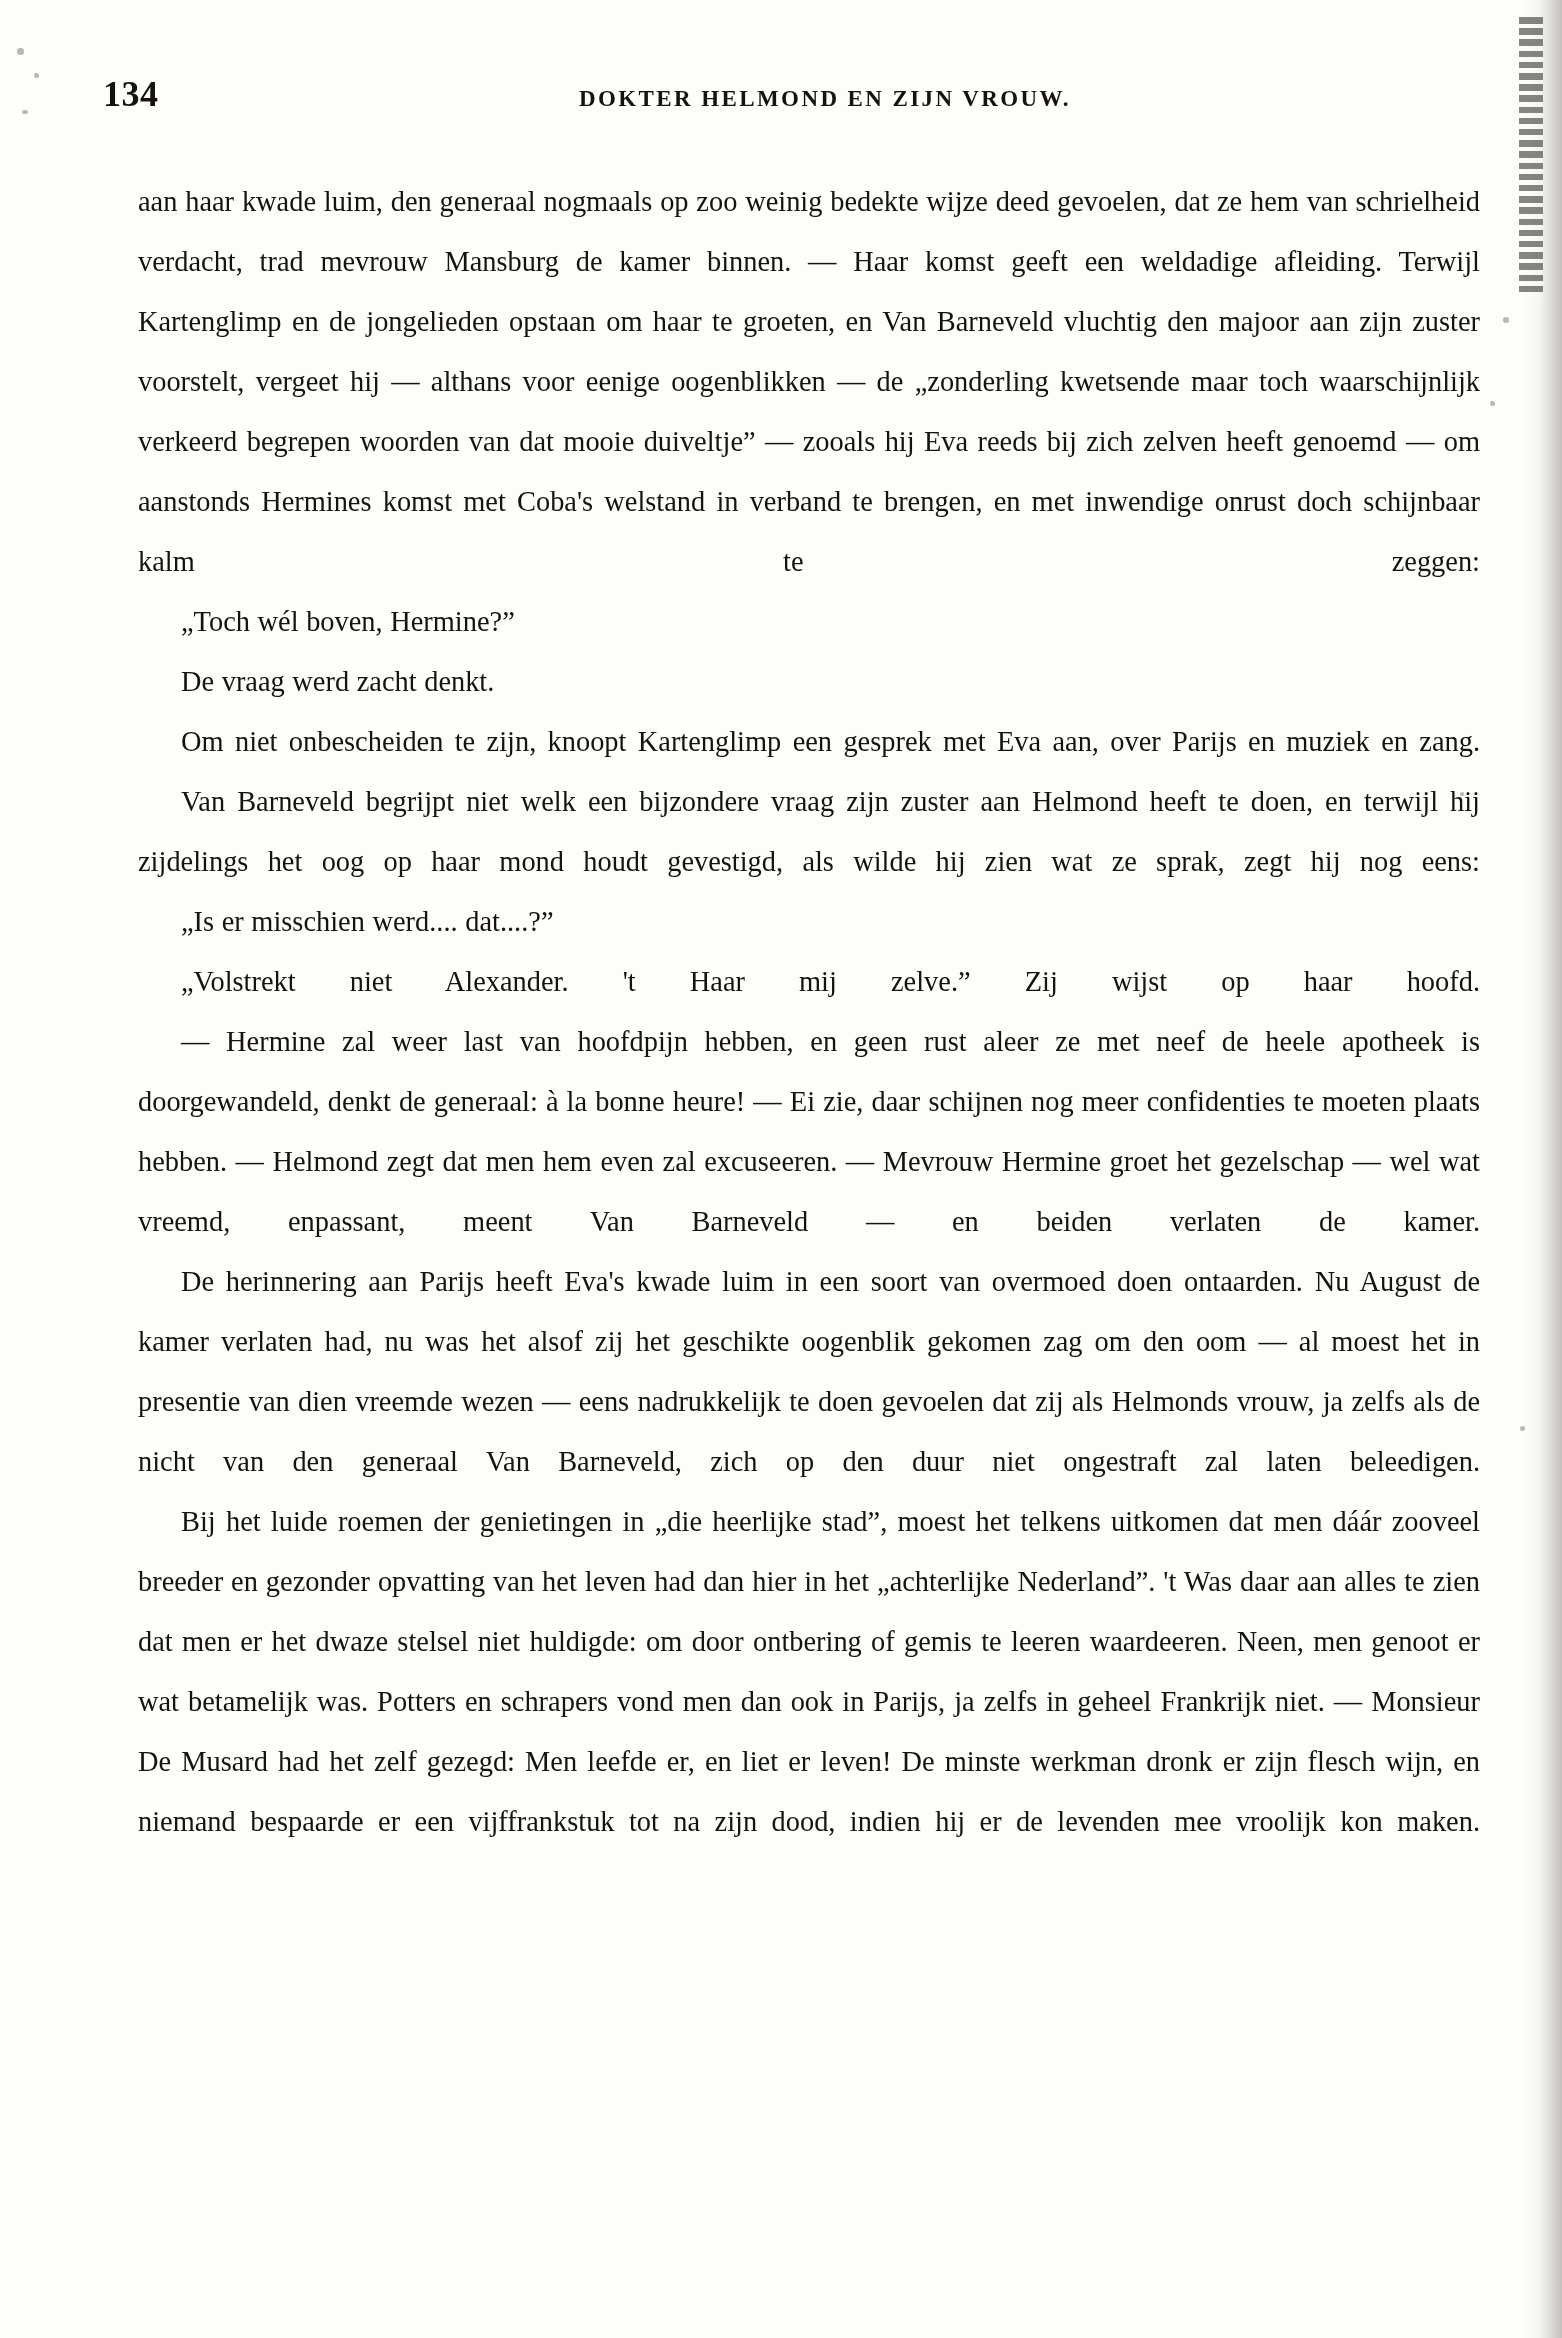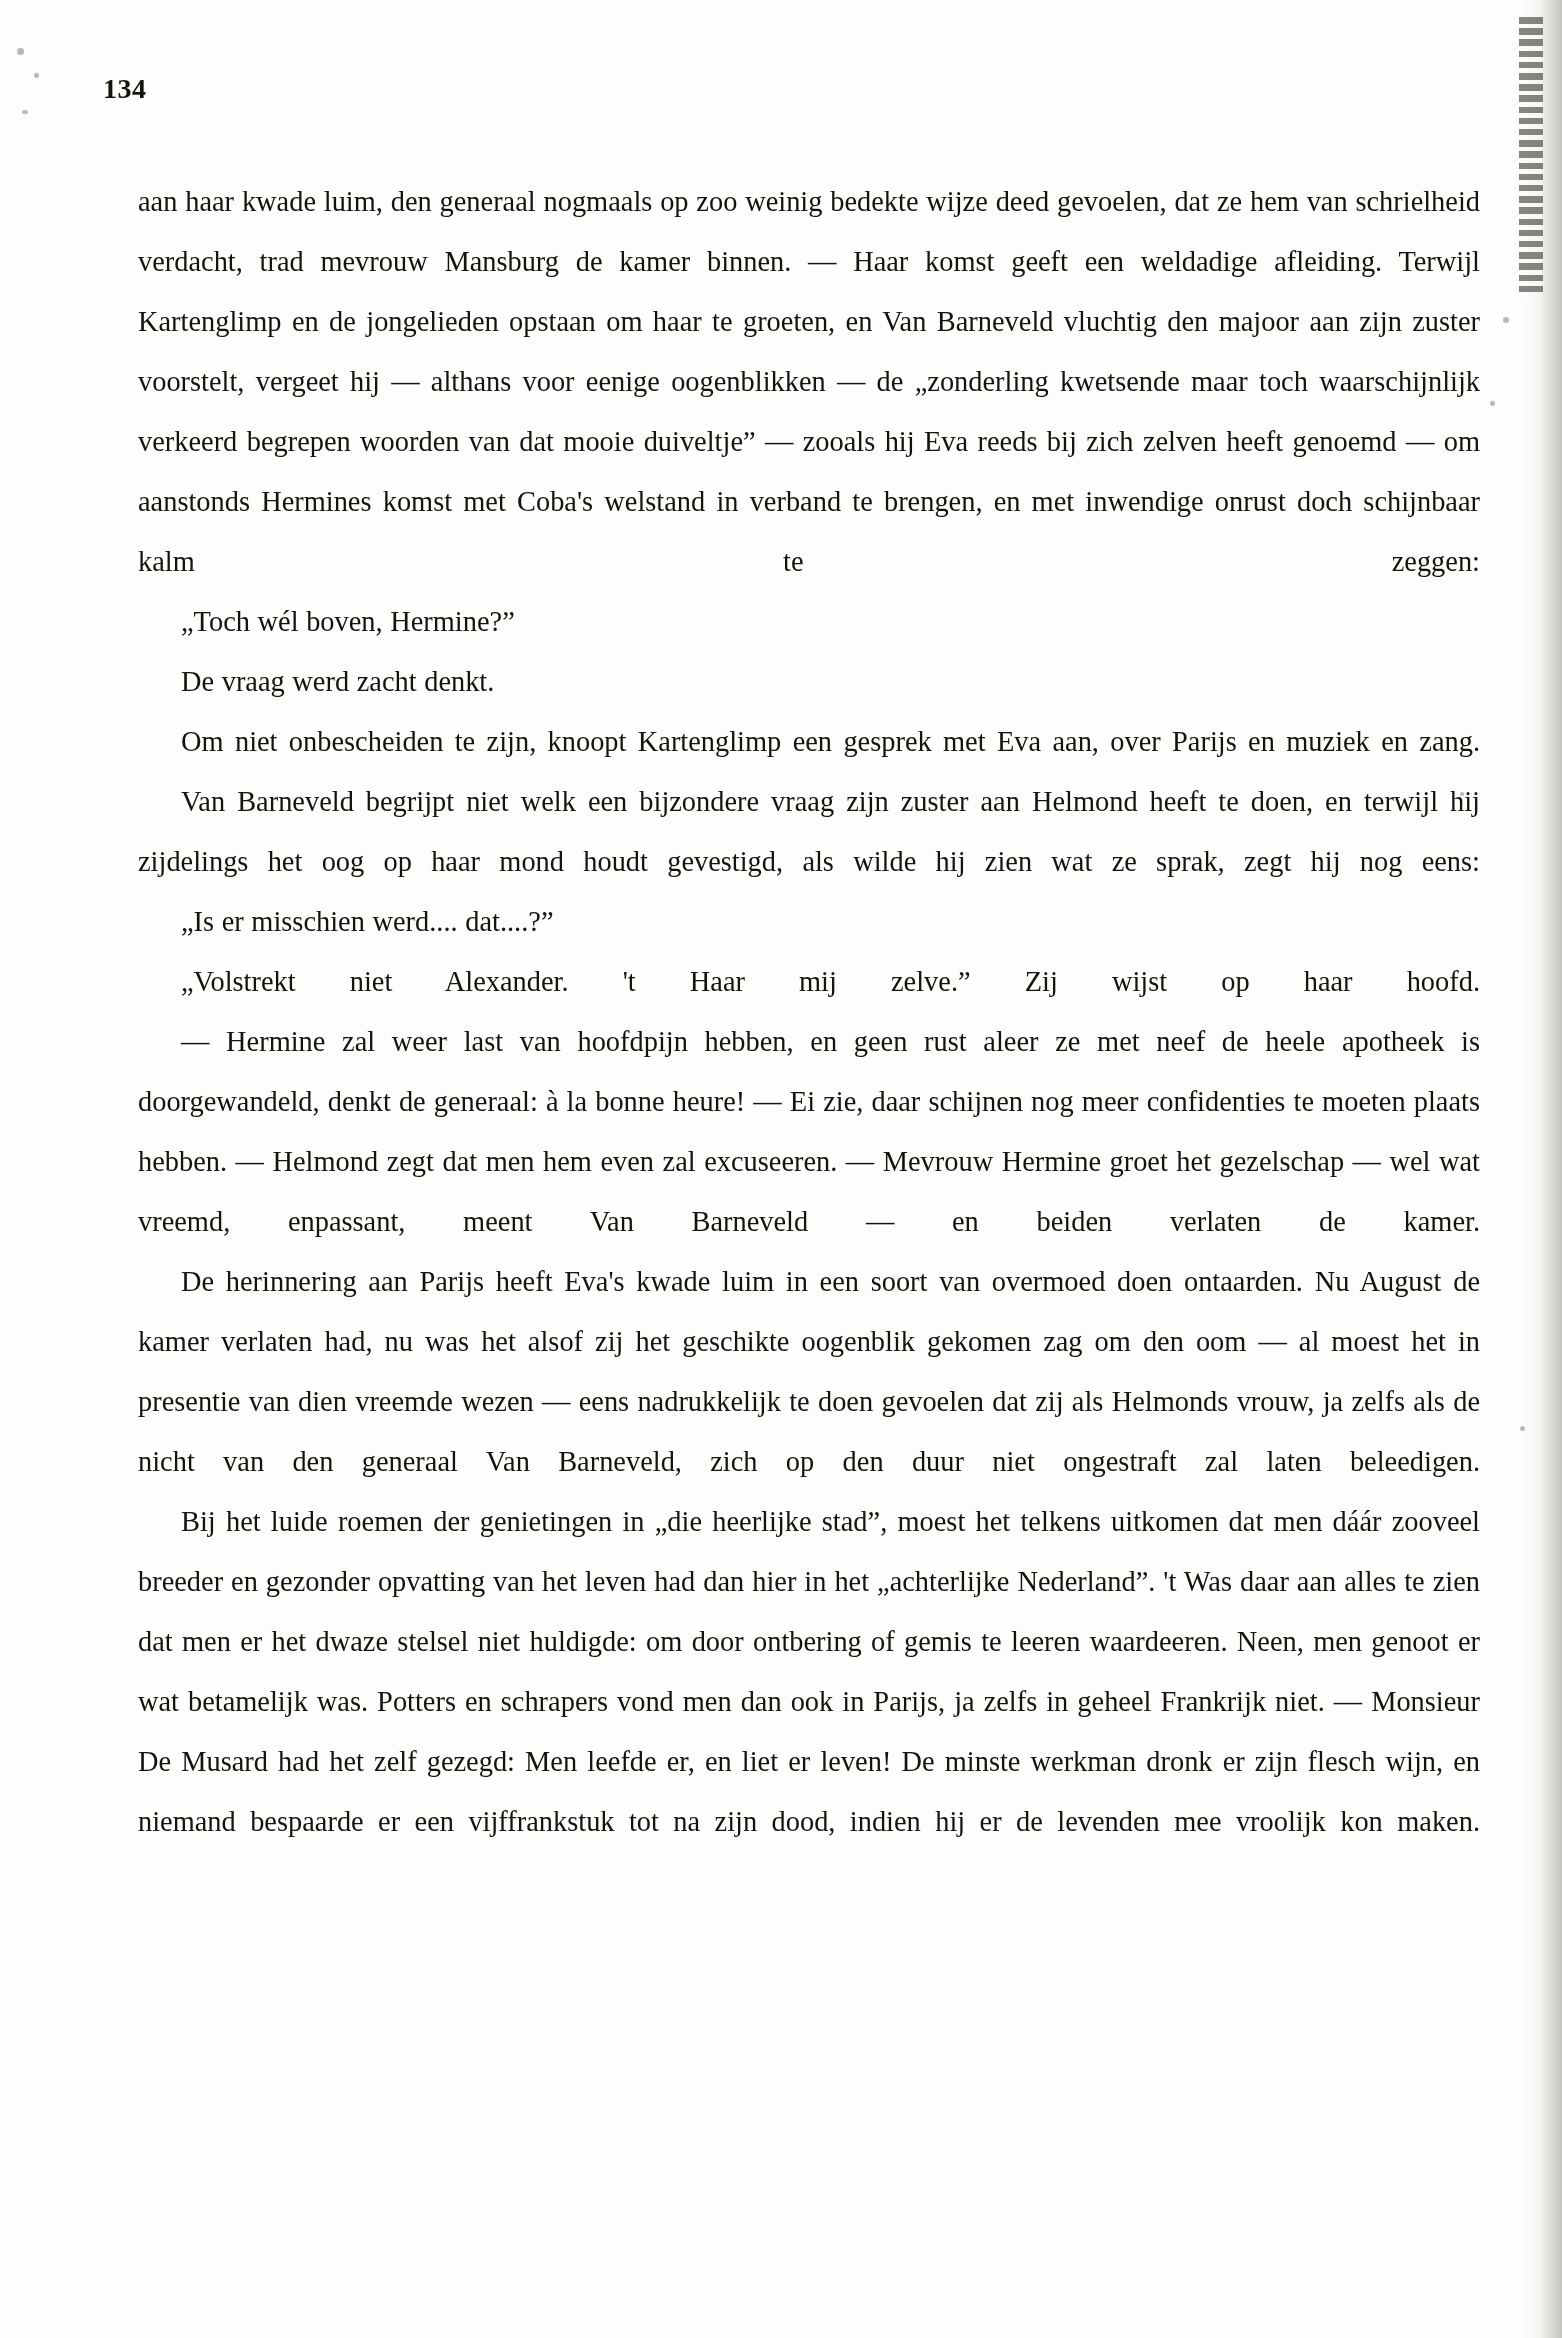--- a/index.html
+++ b/index.html
@@ -62,21 +62,21 @@
   
   .page-header {
     position: absolute;
     left: 103px;
     top: 73px;
     width: 1333px;
     display: flex;
     align-items: baseline;
   }
   .folio {
-    font-size: 28px;
+    font-size: 36px;
     font-weight: 700;
     letter-spacing: 0.5px;
     width: 140px;
     flex: none;
   }
   .running-head {
     font-size: 23px;
     font-weight: 700;
     letter-spacing: 2.4px;
     text-align: left;
@@ -122,20 +122,21 @@
   <div class="scan-speck" style="left:22.4px; top:110px; width:5.6px; height:3.7px;"></div>
   <div class="scan-speck" style="left:1503px; top:317px; width:5.6px; height:5.6px;"></div>
   <div class="scan-speck" style="left:1490px; top:401px; width:4.7px; height:4.7px;"></div>
   <div class="scan-speck" style="left:1520px; top:1426px; width:4.7px; height:4.7px;"></div>
   <div class="scan-speck" style="left:1460px; top:792px; width:3.7px; height:3.7px;"></div>
 
   <div class="content">
 
     <div class="page-header">
       <div class="folio">134</div>
+      <div class="running-head">DOKTER HELMOND EN ZIJN VROUW.</div>
     </div>
 
     <div class="body-block">
       <p class="full">aan haar kwade luim, den generaal nogmaals op zoo weinig bedekte wijze deed gevoelen, dat ze hem van schrielheid verdacht, trad mevrouw Mansburg de kamer binnen. — Haar komst geeft een weldadige afleiding. Terwijl Kartenglimp en de jongelieden opstaan om haar te groeten, en Van Barneveld vluchtig den majoor aan zijn zuster voorstelt, vergeet hij — althans voor eenige oogenblikken — de „zonderling kwetsende maar toch waarschijnlijk verkeerd begrepen woorden van dat mooie duiveltje” — zooals hij Eva reeds bij zich zelven heeft genoemd — om aanstonds Hermines komst met Coba's welstand in verband te brengen, en met inwendige onrust doch schijnbaar kalm te zeggen:</p>
       <p class="indent">„Toch wél boven, Hermine?”</p>
       <p class="indent">De vraag werd zacht denkt.</p>
       <p class="indent full">Om niet onbescheiden te zijn, knoopt Kartenglimp een gesprek met Eva aan, over Parijs en muziek en zang.</p>
       <p class="indent full">Van Barneveld begrijpt niet welk een bijzondere vraag zijn zuster aan Helmond heeft te doen, en terwijl hij zijdelings het oog op haar mond houdt gevestigd, als wilde hij zien wat ze sprak, zegt hij nog eens:</p>
       <p class="indent">„Is er misschien werd.... dat....?”</p>
       <p class="indent full">„Volstrekt niet Alexander. 't Haar mij zelve.” Zij wijst op haar hoofd.</p>

